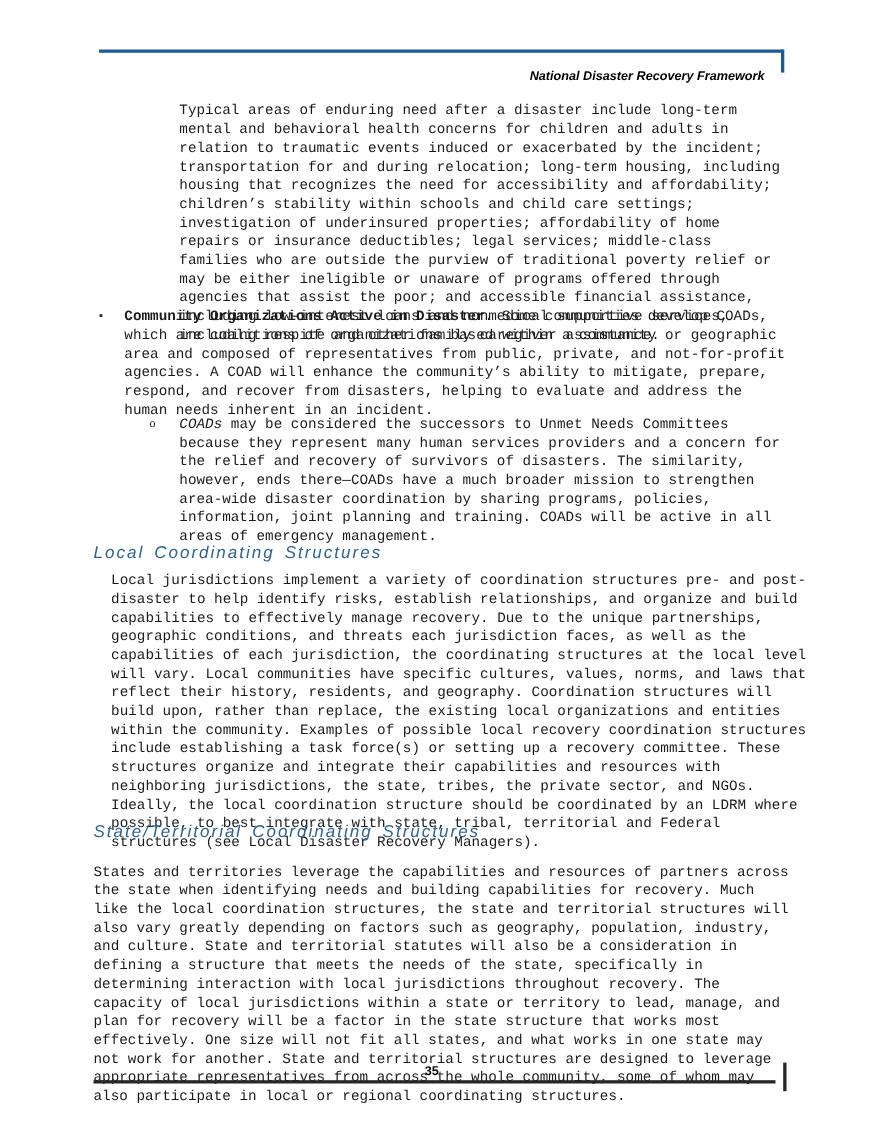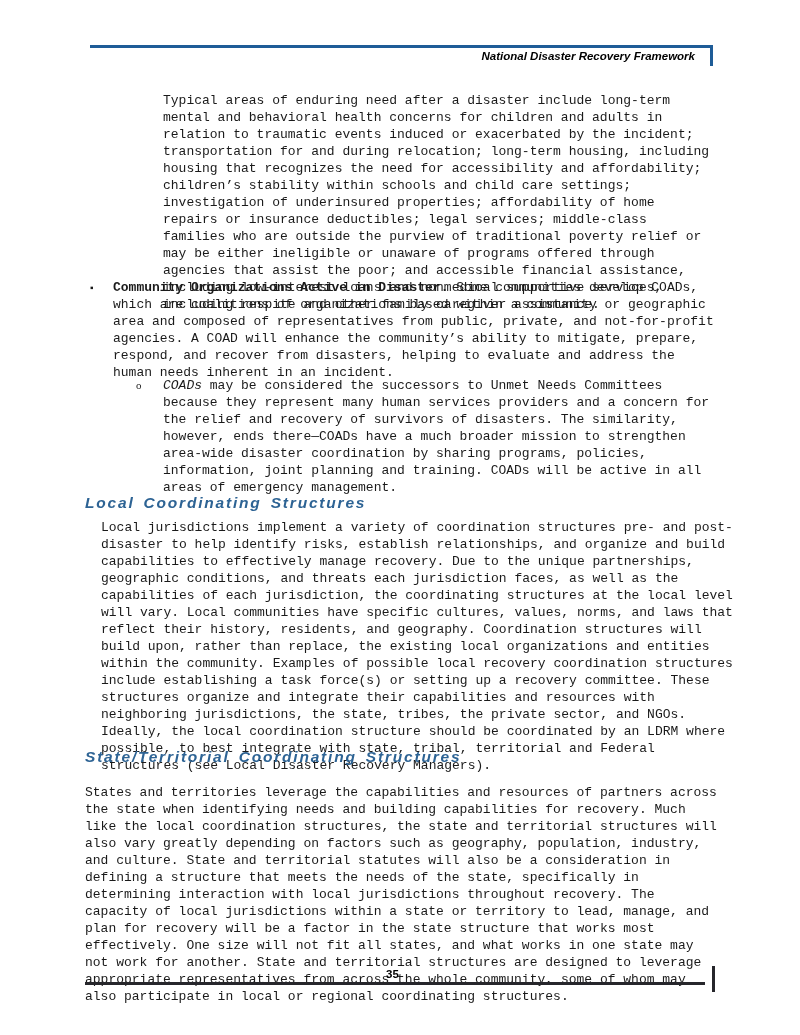--- a/index.html
+++ b/index.html
@@ -11,21 +11,21 @@
     font-family: "Liberation Serif", serif;
     color: #1a1a1a;
     overflow: hidden;
   }
 
   
   .header { position: absolute; left: 90px; top: 45px; width: 622px; }
   .header-rule { height: 3px; background: #1e5c97; }
   .header-bar { position: absolute; right: -1px; top: 0; width: 3px; height: 21px; background: #1e5c97; }
   .header-title {
-    margin-top: 2px; padding-right: 17px;
+    margin-top: 16px; padding-right: 17px;
     text-align: right;
     font-family: "Liberation Sans", sans-serif;
     font-weight: bold; font-style: italic;
     font-size: 11.5px; color: #000000;
   }
 
   
   .bodytext { font-size: 13px; line-height: 17px; font-family: Liberation Mono, monospace; }
 
   .para-intro { position: absolute; left: 163px; top: 92px; width: 549px; }
@@ -36,21 +36,21 @@
   .bullet-lead { font-weight: bold; }
 
   .sub-bullet-item { position: absolute; left: 136px; top: 377px; width: 576px; }
   .sub-bullet-marker { position: absolute; left: 0; top: 0; font-size: 11px; line-height: 17px; }
   .sub-bullet-body { margin-left: 27px; }
   .sub-bullet-lead { font-style: italic; }
 
   .section-heading {
     position: absolute; left: 85px;
     font-family: "Liberation Sans", sans-serif;
-    font-weight: bold; font-style: italic;
+    font-weight: normal; font-style: italic;
     font-size: 15.5px; letter-spacing: 1.8px; word-spacing: 3px;
     color: #2d6394;
   }
   .heading-local { top: 494px; }
   .para-local { position: absolute; left: 101px; top: 519px; width: 632px; }
   .heading-state { top: 748px; }
   .para-state { position: absolute; left: 85px; top: 784px; width: 632px; }
 
   
   .footer { position: absolute; left: 85px; top: 968px; width: 620px; }

